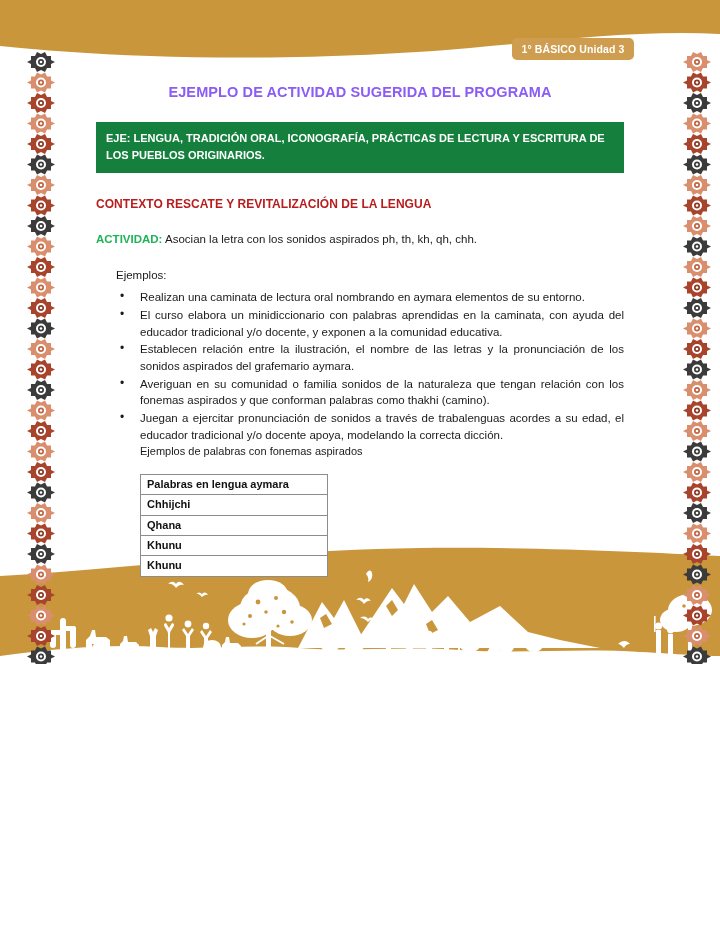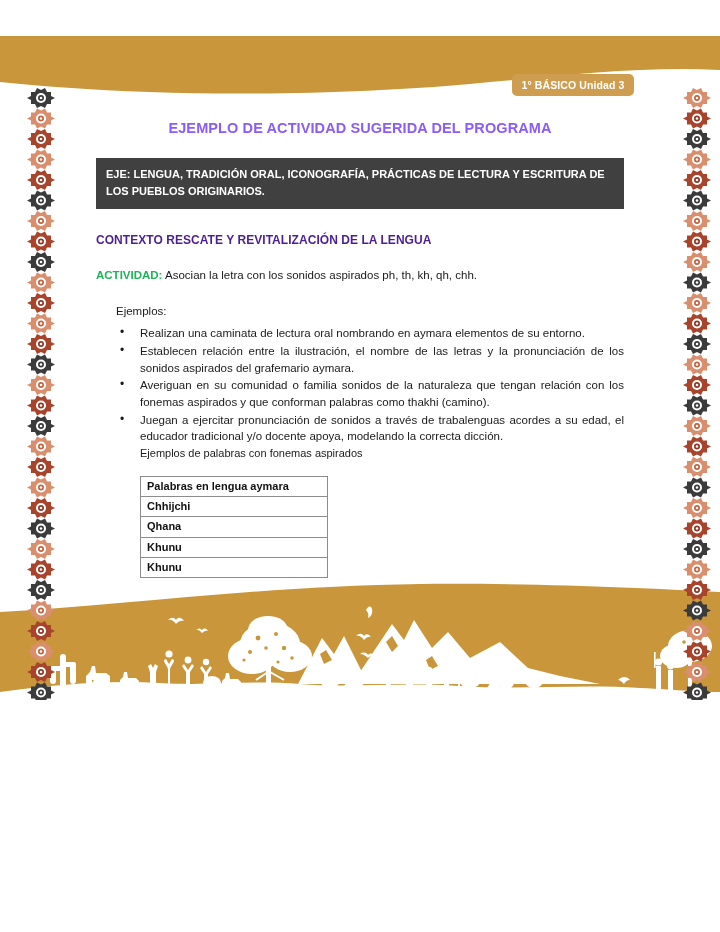--- a/index.html
+++ b/index.html
@@ -16,21 +16,20 @@
     overflow: hidden;
     position: relative;
   }
 
   .page {
     position: absolute;
     inset: 0;
     width: 720px;
     height: 664px;
     overflow: hidden;
-    margin-top: 36px;
   }
 
   
   .top-wave {
     position: absolute;
     top: 0; left: 0;
     width: 720px;
     height: 70px;
     z-index: 2;
     pointer-events: none;
@@ -91,32 +90,32 @@
   .doc-title {
     text-align: center;
     font-size: 14.5px;
     font-weight: bold;
     letter-spacing: 0.1px;
     margin: 0 0 22px 0;
     color: #8b5cf6;
   }
 
   .eje-banner {
-    background: #404040;
+    background: #15803d;
     color: #ffffff;
     font-size: 11px;
     font-weight: bold;
     line-height: 1.55;
     padding: 8px 10px 9px 10px;
     margin-bottom: 24px;
     box-sizing: border-box;
   }
 
   .context-heading {
-    color: #4c1d95;
+    color: #b91c1c;
     font-size: 12px;
     font-weight: bold;
     margin: 0 0 20px 0;
     letter-spacing: 0.05px;
   }
 
   .activity-line {
     font-size: 11.5px;
     margin: 0 0 22px 0;
     line-height: 1.4;
@@ -337,20 +336,21 @@
     <h2 class="context-heading">CONTEXTO RESCATE Y REVITALIZACIÓN DE LA LENGUA</h2>
 
     <p class="activity-line">
       <span class="activity-label">ACTIVIDAD:</span><span> Asocian la letra con los sonidos aspirados ph, th, kh, qh, chh.</span>
     </p>
 
     <p class="examples-label">Ejemplos:</p>
 
     <ul class="examples">
       <li>Realizan una caminata de lectura oral nombrando en aymara elementos de su entorno.</li>
+      <li>El curso elabora un minidiccionario con palabras aprendidas en la caminata, con ayuda del educador tradicional y/o docente, y exponen a la comunidad educativa.</li>
       <li>Establecen relación entre la ilustración, el nombre de las letras y la pronunciación de los sonidos aspirados del grafemario aymara.</li>
       <li><span>Averiguan en su comunidad o familia sonidos de la naturaleza que tengan relación con los fonemas aspirados y que conforman palabras como </span><span class="bold-term">thakhi</span><span> (camino).</span></li>
       <li>Juegan a ejercitar pronunciación de sonidos a través de trabalenguas acordes a su edad, el educador tradicional y/o docente apoya, modelando la correcta dicción.</li>
     </ul>
 
     <p class="sub-note">Ejemplos de palabras con fonemas aspirados</p>
 
     <table class="words-table">
       <thead>
         <tr>

